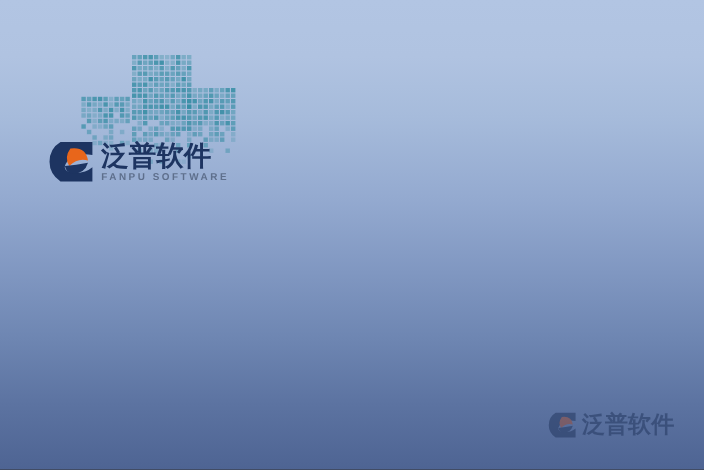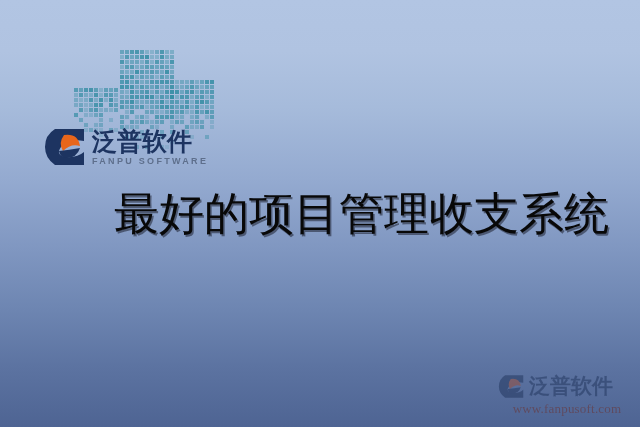--- a/index.html
+++ b/index.html
@@ -462,27 +462,25 @@
       <path d="M11 2 L40 2 L40 14 Q24 11 17 20 Q11 28 22 30 Q33 31 40 25 L40 38 L11 38 Q1 31 1 20 Q1 8 11 2 Z" fill="#1d3461"></path>
       <path d="M20 8 Q34 6 36 19 Q27 16 19 24 Q14 16 20 8 Z" fill="#e8661b"></path>
       <path d="M15 24 Q25 23 36 21 Q33 31 22 31 Q16 30 15 24 Z" fill="#1d3461"></path>
     </svg>
     <div id="logo-words">
       <div id="logo-cn">泛普软件</div>
       <div id="logo-en">FANPU SOFTWARE</div>
     </div>
   </div>
 
-  <div id="headline">最好的项目管理收支系统</div>
 
   <div id="watermark">
     <div id="wm-lockup">
       <svg id="wm-mark" viewBox="0 0 44 40">
         <path d="M11 2 L40 2 L40 14 Q24 11 17 20 Q11 28 22 30 Q33 31 40 25 L40 38 L11 38 Q1 31 1 20 Q1 8 11 2 Z" fill="#1b2f57"></path>
         <path d="M20 8 Q34 6 36 19 Q27 16 19 24 Q14 16 20 8 Z" fill="#a24a2e"></path>
         <path d="M15 24 Q25 23 36 21 Q33 31 22 31 Q16 30 15 24 Z" fill="#1b2f57"></path>
       </svg>
       <div id="wm-cn">泛普软件</div>
     </div>
-    <div id="wm-url">www.fanpusoft.com</div>
   </div>
 
 </div>
 
 </body></html>

